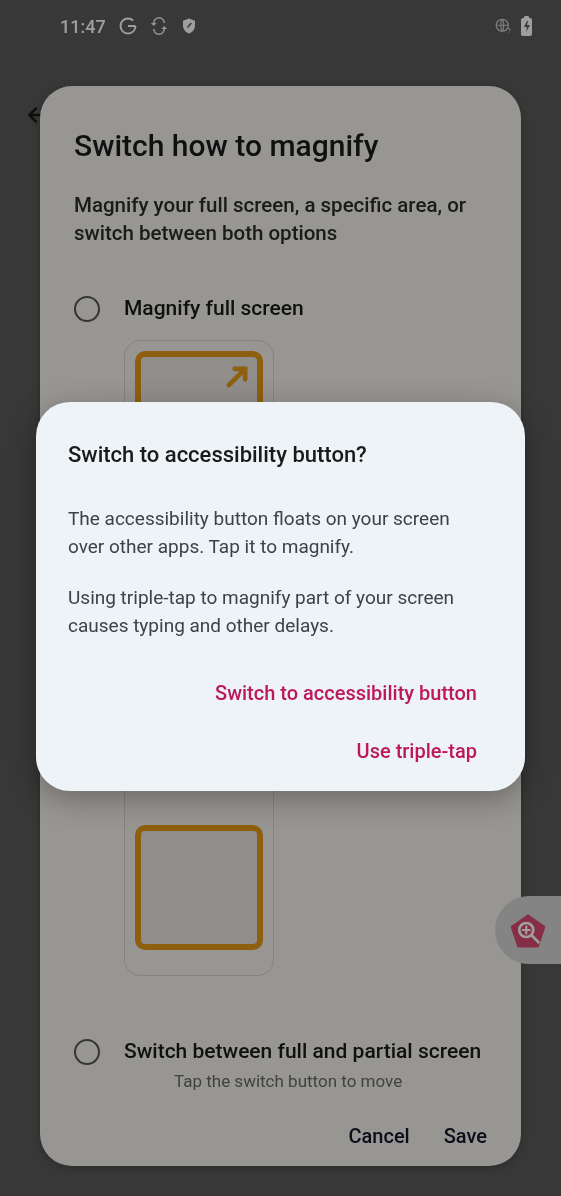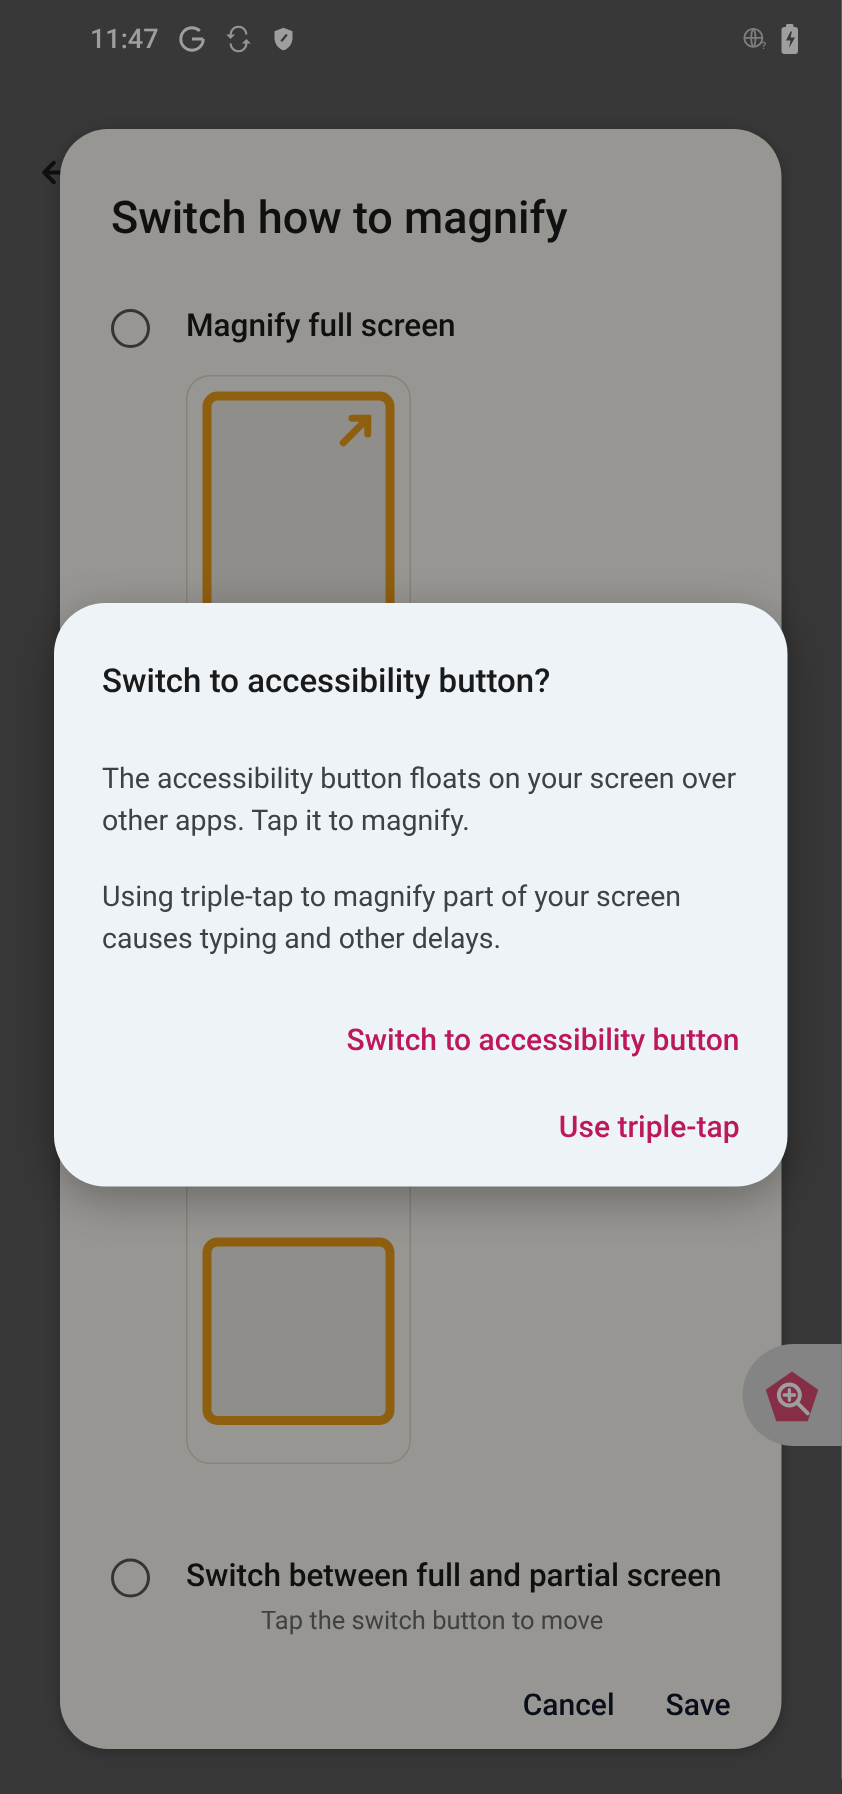--- a/index.html
+++ b/index.html
@@ -28,21 +28,21 @@
     .txtbtn { font-size:20px; font-weight:500; color:#0f172a; background:none; border:none; cursor:pointer; }
 
     
     .fab { position:absolute; right:0; top:896px; width:66px; height:68px; background:#d6d6d6; border-top-left-radius:34px; border-bottom-left-radius:34px; display:flex; align-items:center; justify-content:center; }
     .fab-shape svg { display:block; }
 
     
     .scrim { position:absolute; inset:0; background:rgba(0,0,0,.38); }
 
     
-    .dialog { position:absolute; top:402px; left:36px; width:489px; background:#eef3f8; border-radius:34px; padding:40px 32px 28px 32px; box-shadow:0 8px 30px rgba(0,0,0,.3); }
+    .dialog { position:absolute; top:402px; left:36px; width:489px; background:#eef3f8; border-radius:34px; padding:40px 48px 28px 32px; box-shadow:0 8px 30px rgba(0,0,0,.3); }
     .dialog h2 { font-size:22px; font-weight:500; color:#1a1a1a; margin-bottom:38px; }
     .dialog p { font-size:19px; color:#3d4247; line-height:1.45; margin-bottom:24px; }
     .dialog .actions { display:flex; flex-direction:column; align-items:flex-end; gap:34px; margin-top:42px; }
     .dialog .actions button { background:none; border:none; font-size:20px; font-weight:500; color:#be185d; cursor:pointer; text-align:right; }
 
     
     .option2 { position:absolute; top:910px; left:34px; right:34px; }
     .option2 .hint { margin-left:50px; color:#6a6a6a; font-size:17px; margin-top:6px; height:20px; overflow:hidden; }
     .preview2 { position:absolute; top:690px; left:84px; width:150px; height:200px; background:#f5f3ee; border:1px solid #d8d4cc; border-radius:16px; padding:10px; }
     .preview2-inner { width:100%; height:70%; margin-top:30%; border:6px solid #e79a1a; border-radius:10px; background:#e8e5df; }
@@ -89,20 +89,21 @@
 </div>
 
 <span class="back-arrow">
   <svg width="26" height="26" viewBox="0 0 24 24" fill="none" stroke="#1a1a1a" stroke-width="2.4" stroke-linecap="round" stroke-linejoin="round">
       <path d="M19 12H5M11 18l-6-6 6-6"></path>
     </svg>
 </span>
 
 <div class="sheet">
   <h1>Switch how to magnify</h1>
+  <p class="subtitle">Magnify your full screen, a specific area, or switch between both options</p>
 
   <div class="option">
     <span class="radio"></span>
     <span class="option-label">Magnify full screen</span>
   </div>
   <div class="preview-box">
     <div class="preview-inner">
       <span class="arrow-corner">
         <svg width="28" height="28" viewBox="0 0 24 24" fill="#e79a1a">
             <path d="M5 19 19 5M10 5h9v9" stroke="#e79a1a" stroke-width="4" fill="none" stroke-linecap="round"></path>

